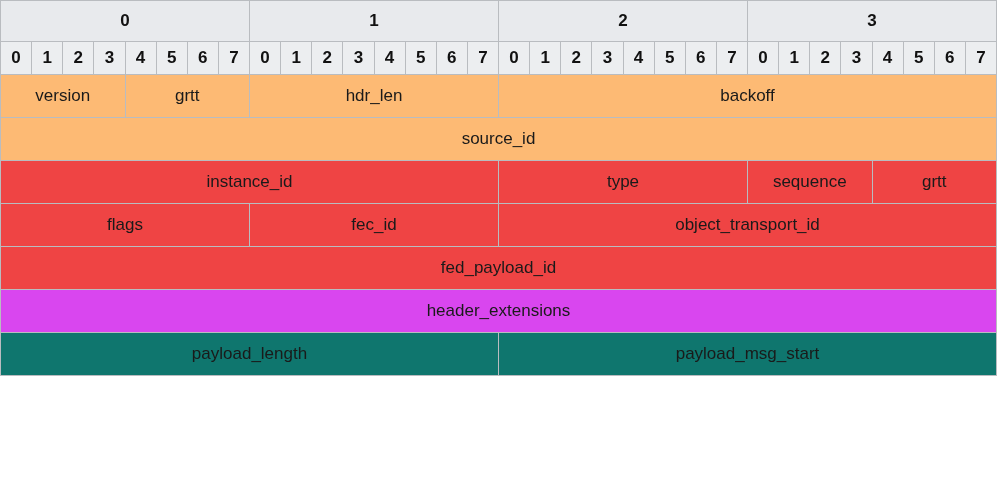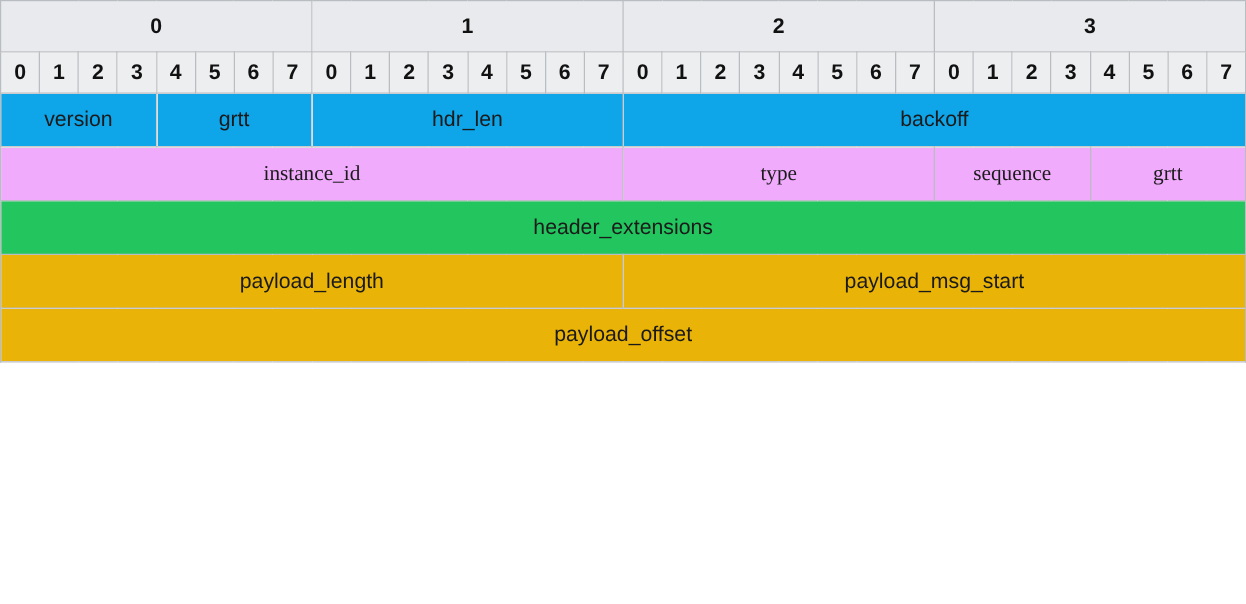--- a/index.html
+++ b/index.html
@@ -50,24 +50,24 @@
     color: #111111;
     border-color: #c6c9cd;
   }
 
   
   tr.field-row td {
     height: 42px;
     font-size: 17px;
   }
 
-  td.fill-cyan-strong { background: #0ea5e9; }
-  td.fill-cyan-light  { background: #f0abfc; font-family: Liberation Serif, serif; }
-  td.fill-pink        { background: #22c55e; }
-  td.fill-white       { background: #eab308; }
+  td.fill-cyan-strong { background: #fdba74; }
+  td.fill-cyan-light  { background: #ef4444; }
+  td.fill-pink        { background: #d946ef; }
+  td.fill-white       { background: #0f766e; }
 
   td.fill-cyan-strong { border-color: #9fd9ea; }
   td.fill-cyan-light  { border-color: #a8c9cf; }
   td.fill-pink        { border-color: #e2b4b8; }
   td.fill-white       { border-color: #b9bcc0; }
 
   .cell-label {
     display: block;
     width: 100%;
   }
@@ -159,45 +159,61 @@
           <span class="cell-label">grtt</span>
         </td>
         <td colspan="8" class="fill-cyan-strong">
           <span class="cell-label">hdr_len</span>
         </td>
         <td colspan="16" class="fill-cyan-strong">
           <span class="cell-label">backoff</span>
         </td>
       </tr>
       <tr class="field-row">
+        <td colspan="32" class="fill-cyan-strong">
+          <span class="cell-label">source_id</span>
+        </td>
+      </tr>
+      <tr class="field-row">
         <td colspan="16" class="fill-cyan-light">
           <span class="cell-label">instance_id</span>
         </td>
         <td colspan="8" class="fill-cyan-light">
           <span class="cell-label">type</span>
         </td>
         <td colspan="4" class="fill-cyan-light">
           <span class="cell-label">sequence</span>
         </td>
         <td colspan="4" class="fill-cyan-light">
           <span class="cell-label">grtt</span>
         </td>
       </tr>
       <tr class="field-row">
+        <td colspan="8" class="fill-cyan-light">
+          <span class="cell-label">flags</span>
+        </td>
+        <td colspan="8" class="fill-cyan-light">
+          <span class="cell-label">fec_id</span>
+        </td>
+        <td colspan="16" class="fill-cyan-light">
+          <span class="cell-label">object_transport_id</span>
+        </td>
+      </tr>
+      <tr class="field-row">
+        <td colspan="32" class="fill-cyan-light">
+          <span class="cell-label">fed_payload_id</span>
+        </td>
+      </tr>
+      <tr class="field-row">
         <td colspan="32" class="fill-pink">
           <span class="cell-label">header_extensions</span>
         </td>
       </tr>
       <tr class="field-row">
         <td colspan="16" class="fill-white">
           <span class="cell-label">payload_length</span>
         </td>
         <td colspan="16" class="fill-white">
           <span class="cell-label">payload_msg_start</span>
         </td>
       </tr>
-      <tr class="field-row">
-        <td colspan="32" class="fill-white">
-          <span class="cell-label">payload_offset</span>
-        </td>
-      </tr>
     </tbody>
 </table>
 
 </body></html>

